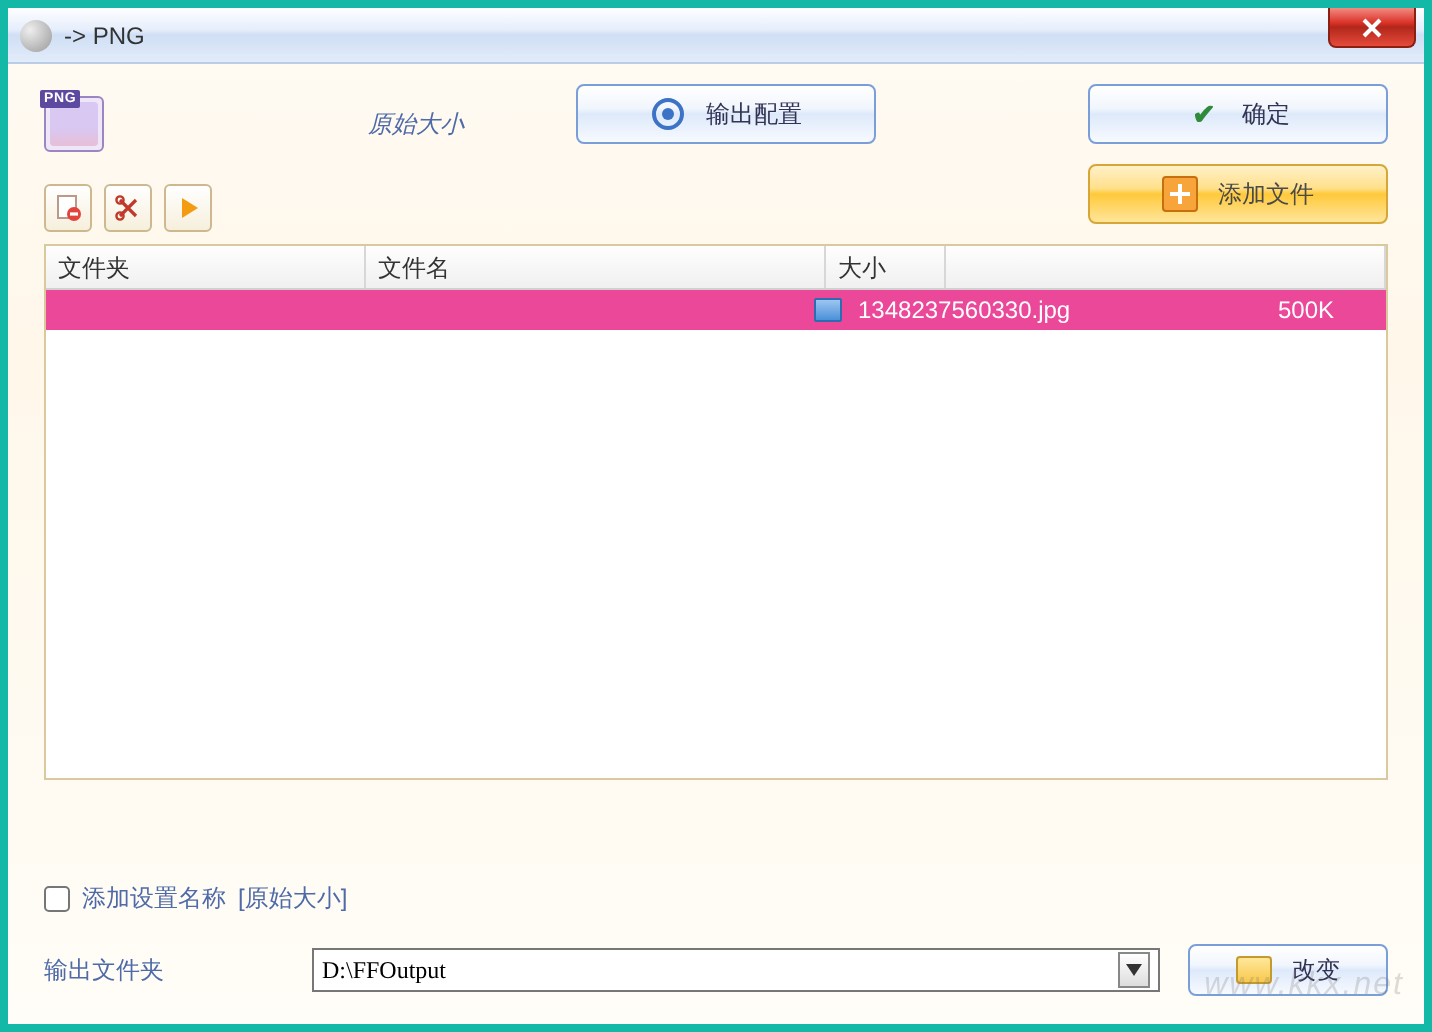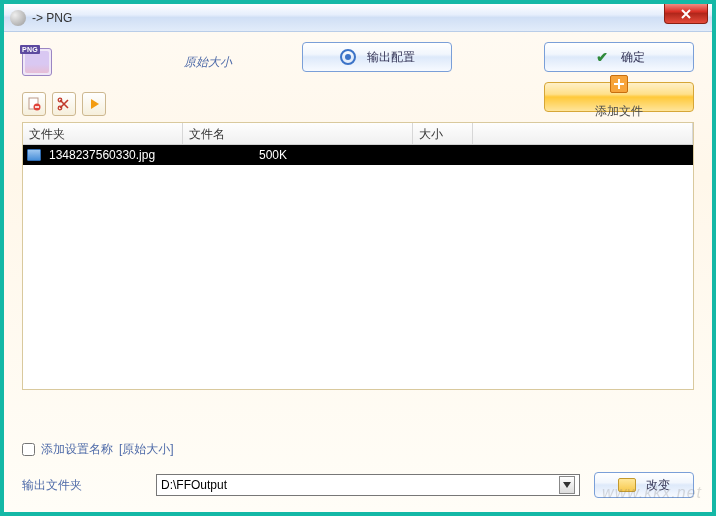--- a/index.html
+++ b/index.html
@@ -15,47 +15,47 @@
 
 .client { background: linear-gradient(#fffaf2,#fff7ea 30%,#fffdf7); height: calc(100% - 28px); padding: 10px 18px 14px 18px; position: relative; }
 
 .top-row { display: flex; align-items: center; gap: 12px; height: 40px; margin-bottom: 10px; }
 .png-thumb { width: 30px; height: 28px; background: #efe7f7; border: 1px solid #9b86c3; border-radius: 3px; position: relative; display: flex; flex-direction: column; }
 .png-thumb::before { content: "PNG"; position: absolute; top: -4px; left: -3px; font-size: 7px; font-weight: bold; letter-spacing: 0.3px; background: #5d4aa0; color: #fff; padding: 1px 2px; border-radius: 1px; }
 .png-thumb .pic { flex: 1; margin: 2px; background: linear-gradient(180deg,#d9c8f2 60%,#e7bed6); border-radius: 2px; }
 .orig-size { color: #4e6aa8; margin-left: 120px; font-style: italic; }
 .btn { height: 30px; border: 1px solid #7a9fd8; border-radius: 4px; background: linear-gradient(#ffffff,#f1f6fd 40%,#dde9fa 50%,#f7faff); padding: 0 20px; display: flex; align-items: center; justify-content: center; gap: 10px; color: #335; cursor: pointer; min-width: 140px; }
 .btn .bicon { width: 18px; height: 18px; display: flex; align-items: center; justify-content: center; }
-.btn-orange { background: linear-gradient(#fff0c8,#ffe08a 40%,#ffc93a 50%,#ffe59b); border-color: #d6a637; color: #5a3; color:#4a4a4a;flex-direction:column; }
+.btn-orange { background: linear-gradient(#fff0c8,#ffe08a 40%,#ffc93a 50%,#ffe59b); border-color: #d6a637; color: #5a3; color:#4a4a4a; }
 .spacer { flex: 1; }
 
 .tool-row { display: flex; align-items: center; gap: 6px; margin-bottom: 6px; }
 .tbtn { width: 24px; height: 24px; border: 1px solid #cdb890; border-radius: 3px; background: linear-gradient(#fff,#f6efdc); display: flex; align-items: center; justify-content: center; cursor: pointer; }
 .tbtn svg { width: 14px; height: 14px; }
 
 .table-wrap { border: 1px solid #d9c99d; background: #fff; height: 268px; overflow: hidden; }
 .thead { display: flex; height: 22px; background: linear-gradient(#fefefe,#f0f0f0); border-bottom: 1px solid #d0d0d0; }
 .thead .col { border-right: 1px solid #d7d7d7; padding: 3px 6px; color: #333; white-space: nowrap; overflow: hidden; }
 .col-name { width: 230px; }
 .col-folder { width: 160px; }
 .col-size { width: 60px; }
 .col-rest { flex: 1; }
 .trow { display: flex; height: 20px; align-items: center; }
-.trow.selected { background: #000000; color: #fff; }
+.trow.selected { background: #ec4899; color: #fff; justify-content: flex-end; }
 .trow .cell { padding: 0 6px; white-space: nowrap; overflow: hidden; text-overflow: ellipsis; }
 .trow .row-icon { width: 14px; height: 12px; margin-left: 4px; margin-right: 2px; background: linear-gradient(#9dc6f0,#4a90d9); border: 1px solid #2f6bb0; border-radius: 1px; flex-shrink: 0; }
 
 .bottom { position: absolute; left: 18px; right: 18px; bottom: 14px; }
 .chk-row { display: flex; align-items: center; gap: 6px; margin-bottom: 14px; }
 .chk-row input { width: 13px; height: 13px; }
 .chk-row .lab { color: #4e6aa8; }
 .out-row { display: flex; align-items: center; gap: 14px; }
 .out-row .lbl { color: #4e6aa8; width: 120px; }
 .combo { flex: 1; height: 22px; border: 1px solid #777; background: #fff; display: flex; align-items: center; padding: 0 4px; position: relative; }
-.combo .val { flex: 1; }
+.combo .val { flex: 1; font-family: Liberation Serif, serif; }
 .combo .drop { width: 16px; height: 18px; border: 1px solid #888; background: linear-gradient(#fff,#ddd); display: flex; align-items: center; justify-content: center; cursor: pointer; }
 .btn-sm { min-width: 130px; height: 28px; }
 .btn-xsm { min-width: 100px; height: 26px; }
 
 .right-col { display: flex; flex-direction: column; gap: 10px; position: absolute; right: 18px; top: 10px; width: 150px; align-items: stretch; }
 .right-col .btn { min-width: 0; }
 .folder-icon { width:18px;height:14px;background:linear-gradient(#ffe79a,#f7c94e);border:1px solid #c49a2d;border-radius:2px;position:relative; }
 .folder-icon.plus::after { content:"+"; position:absolute; right:-4px; bottom:-4px; width:10px;height:10px;border-radius:50%;background:#3a9642;color:#fff;font-size:9px;line-height:10px;text-align:center;font-weight:bold; }
 .add-icon { width:18px;height:18px;border-radius:2px;background:#f7a43a;border:1px solid #c76e0f;position:relative; }
 .add-icon::before,.add-icon::after{content:"";position:absolute;background:#fff;}
@@ -82,21 +82,21 @@
   </div>
 
   <div class="client">
 
     <div class="top-row">
       <div class="png-thumb">
           <div class="pic"></div>
         </div>
       <span class="orig-size">原始大小</span>
       <div class="spacer"></div>
-      <div style="position:absolute; left:298px; top:10px; width:150px;">
+      <div style="position:absolute; left:284px; top:10px; width:150px;">
         <div class="btn">
           <span class="bicon">
               <span class="gear-icon"></span>
             </span>
           <span>输出配置</span>
         </div>
       </div>
     </div>
 
     <div class="right-col">

